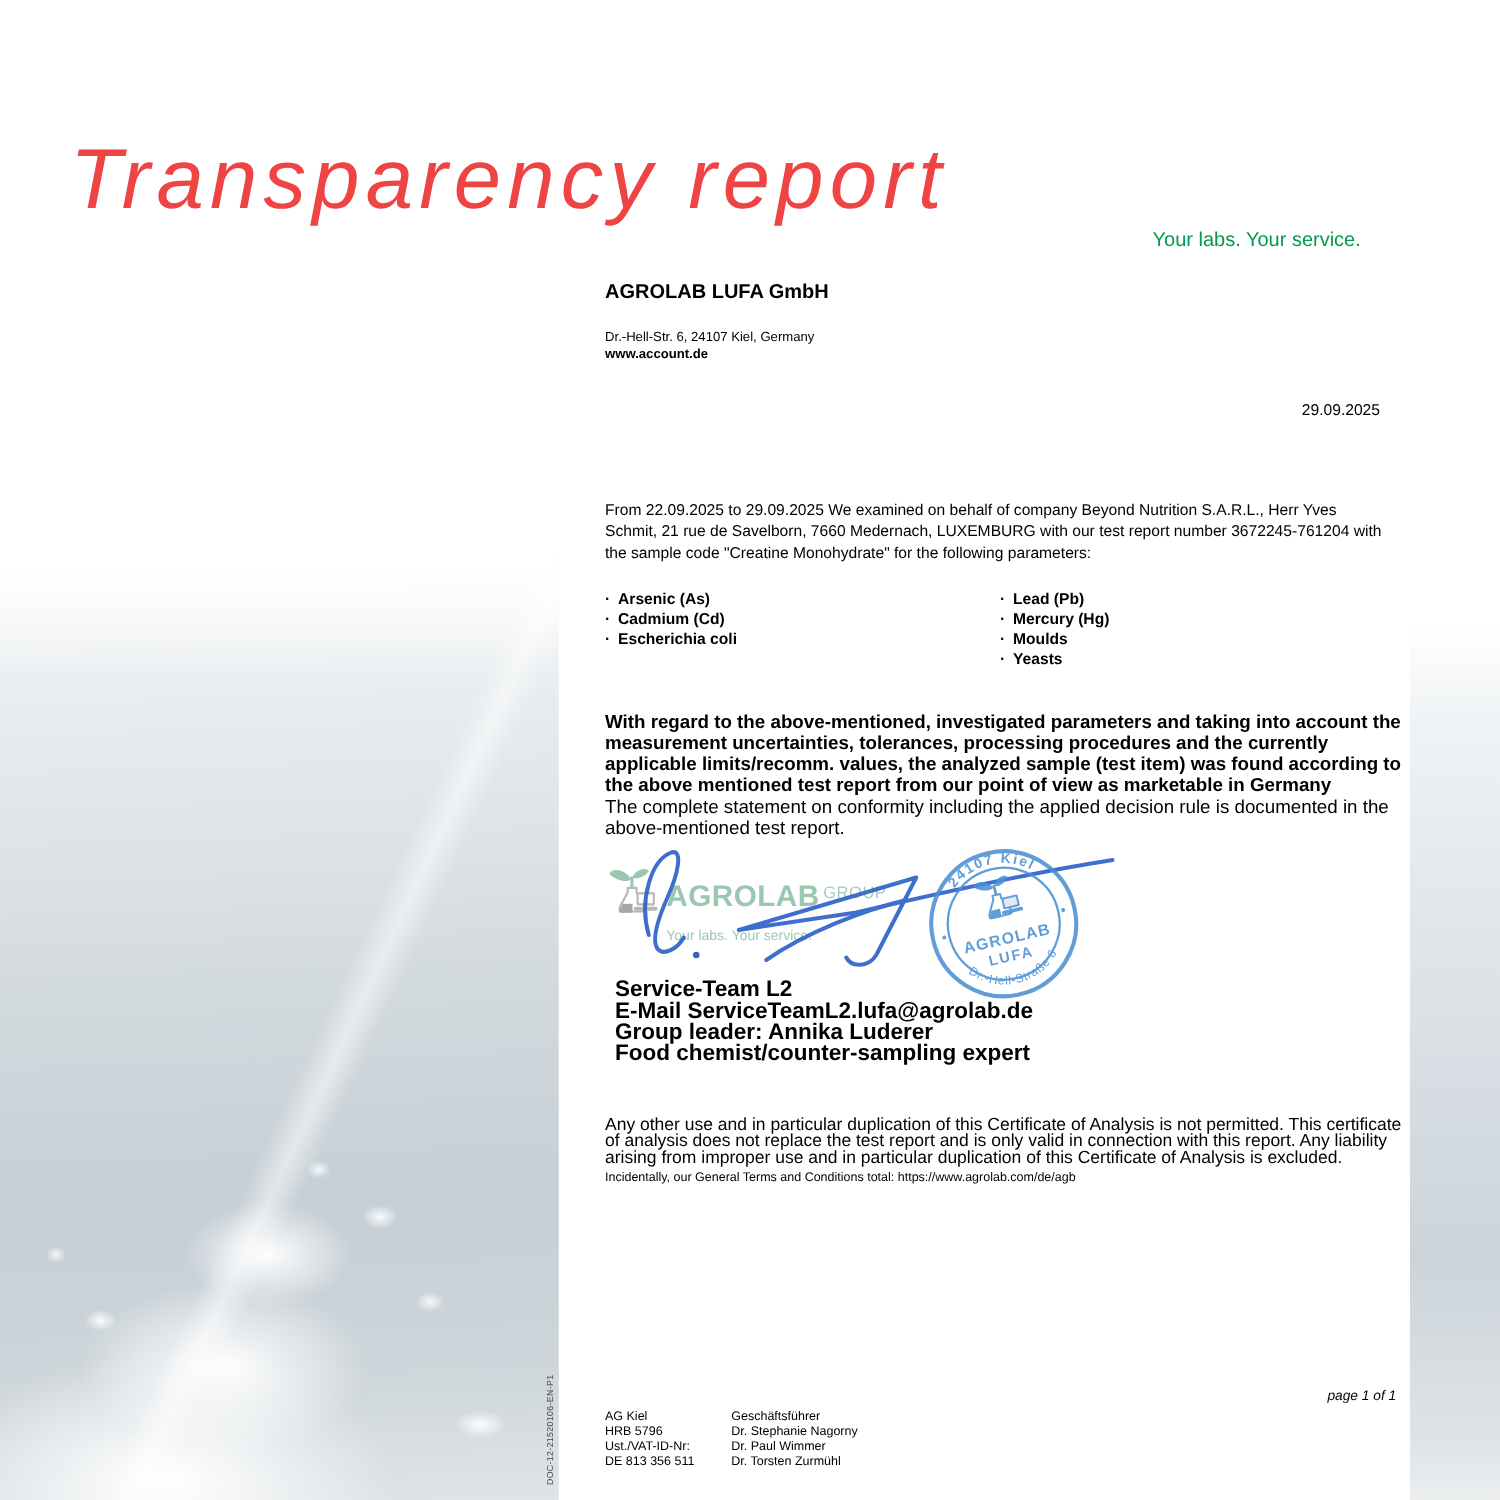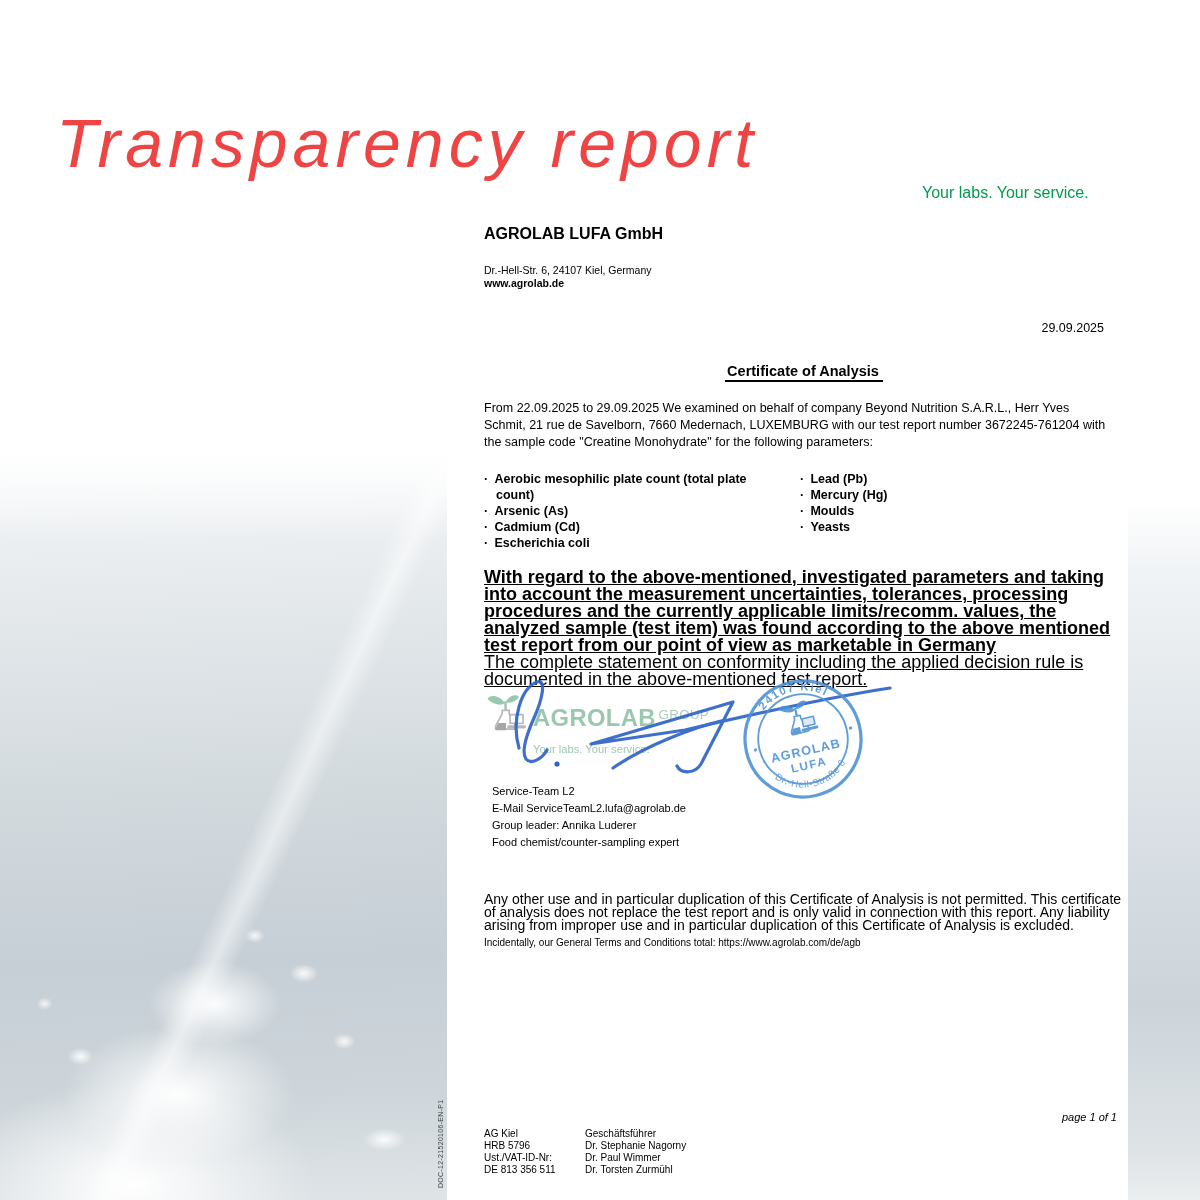--- a/index.html
+++ b/index.html
@@ -48,30 +48,30 @@
   .date{position:absolute;left:484px;top:321px;width:620px;text-align:right;font-size:12.5px;}
   .certtitle{position:absolute;left:484px;top:362px;width:640px;text-align:center;}
   .certtitle span{font-size:14.5px;font-weight:bold;border-bottom:2px solid #000;padding:0 4px 1px 2px;}
   .intro{position:absolute;left:484px;top:400px;width:628px;font-size:12.5px;line-height:17px;}
   .params{position:absolute;left:484px;top:471px;width:640px;font-size:12.5px;font-weight:bold;line-height:16px;}
   .pcol{position:absolute;top:0;}
   .pcol.left{left:0;width:300px;}
   .pcol.right{left:316px;width:300px;}
   .pitem{padding-left:12px;text-indent:-12px;margin-bottom:0;}
   .pitem::before{content:"\00B7\2002";font-weight:bold;}
-  .conclusion{position:absolute;left:484px;top:569px;width:640px;font-size:18px;line-height:17px;text-decoration:underline;}
+  .conclusion{position:absolute;left:484px;top:569px;width:640px;font-size:15px;line-height:17px;}
   .conclusion .bold{font-weight:bold;}
 
   
   .watermark{position:absolute;left:484px;top:690px;transform:scale(.70);transform-origin:top left;
              opacity:.5;filter:saturate(.55) brightness(1.05);}
   .sig{position:absolute;left:495px;top:672px;z-index:2;}
   .stamp{position:absolute;left:742px;top:678px;z-index:3;}
   .stamp text{font-family:"Liberation Sans",sans-serif;fill:#4a90d4;}
-  .signatory{position:absolute;left:492px;top:783px;font-size:11px;font-weight:normal;line-height:17px;}
+  .signatory{position:absolute;left:492px;top:783px;font-size:18px;font-weight:bold;line-height:17px;}
 
   
   .legal1{position:absolute;left:484px;top:868px;width:642px;font-size:10px;line-height:13px;}
   .legal2{position:absolute;left:484px;top:893px;width:642px;font-size:14px;line-height:13px;}
   .legal3{position:absolute;left:484px;top:936px;width:642px;font-size:10px;line-height:13px;}
 
   
   .footer{position:absolute;left:484px;top:1128px;font-size:10px;line-height:12px;}
   .fcol1{position:absolute;left:0;top:0;width:95px;}
   .fcol2{position:absolute;left:101px;top:0;width:200px;}
@@ -105,34 +105,30 @@
 
   <div class="title2">Transparency report</div>
 
   <div class="logo">
     <div class="tagline">Your labs. Your service.</div>
   </div>
 
   <div class="labname">AGROLAB LUFA GmbH</div>
   <div class="labaddr">
     <div>Dr.-Hell-Str. 6, 24107 Kiel, Germany</div>
-    <div class="labweb">www.agrolab.de</div>
+    <div class="labweb">www.account.de</div>
   </div>
 
   <div class="date">29.09.2025</div>
 
-  <div class="certtitle">
-    <span>Certificate of Analysis</span>
-  </div>
 
   <div class="intro">From 22.09.2025 to 29.09.2025 We examined on behalf of company Beyond Nutrition S.A.R.L., Herr Yves Schmit, 21 rue de Savelborn, 7660 Medernach, LUXEMBURG with our test report number 3672245-761204 with the sample code "Creatine Monohydrate" for the following parameters:</div>
 
   <div class="params">
     <div class="pcol left">
-      <div class="pitem">Aerobic mesophilic plate count (total plate count)</div>
       <div class="pitem">Arsenic (As)</div>
       <div class="pitem">Cadmium (Cd)</div>
       <div class="pitem">Escherichia coli</div>
     </div>
     <div class="pcol right">
       <div class="pitem">Lead (Pb)</div>
       <div class="pitem">Mercury (Hg)</div>
       <div class="pitem">Moulds</div>
       <div class="pitem">Yeasts</div>
     </div>

